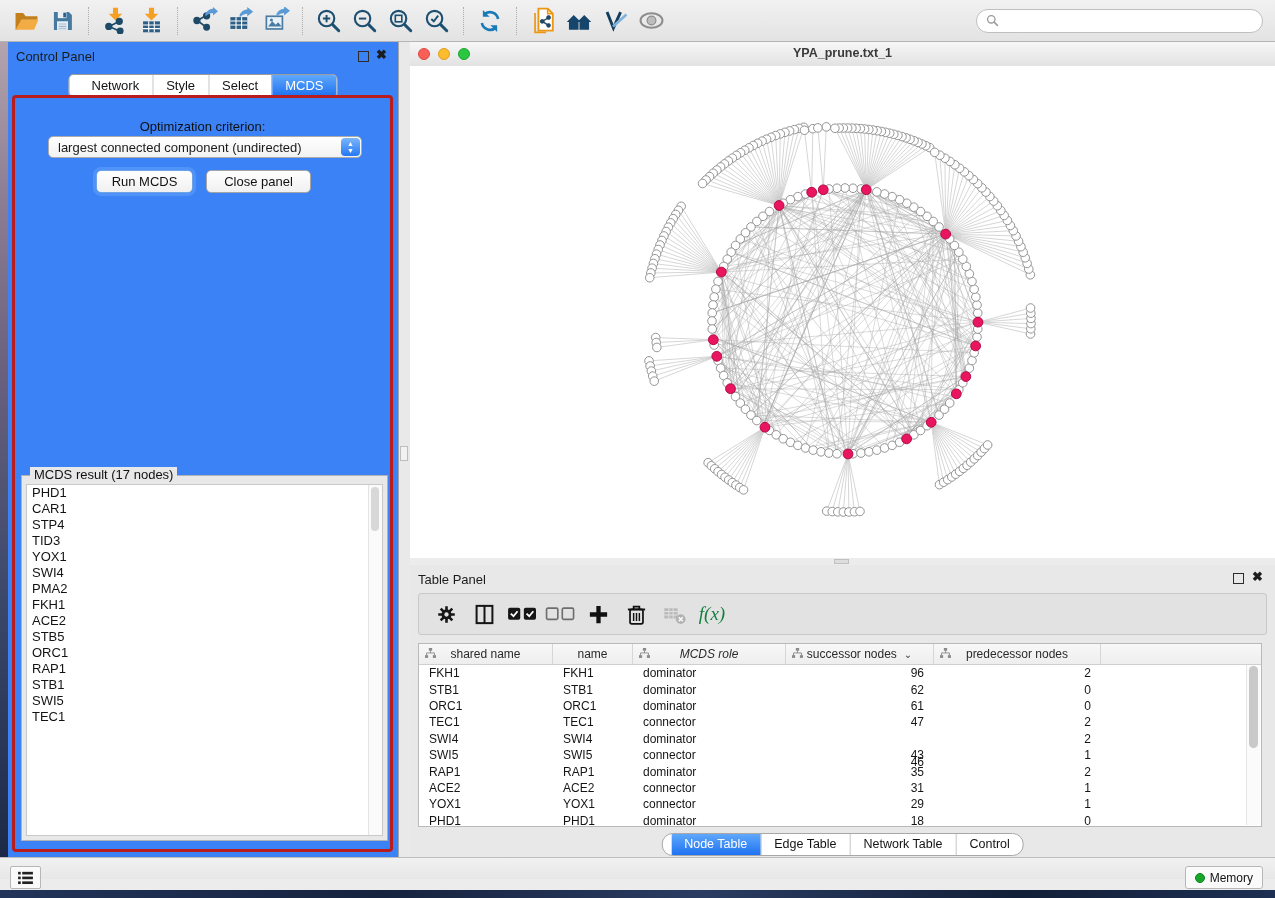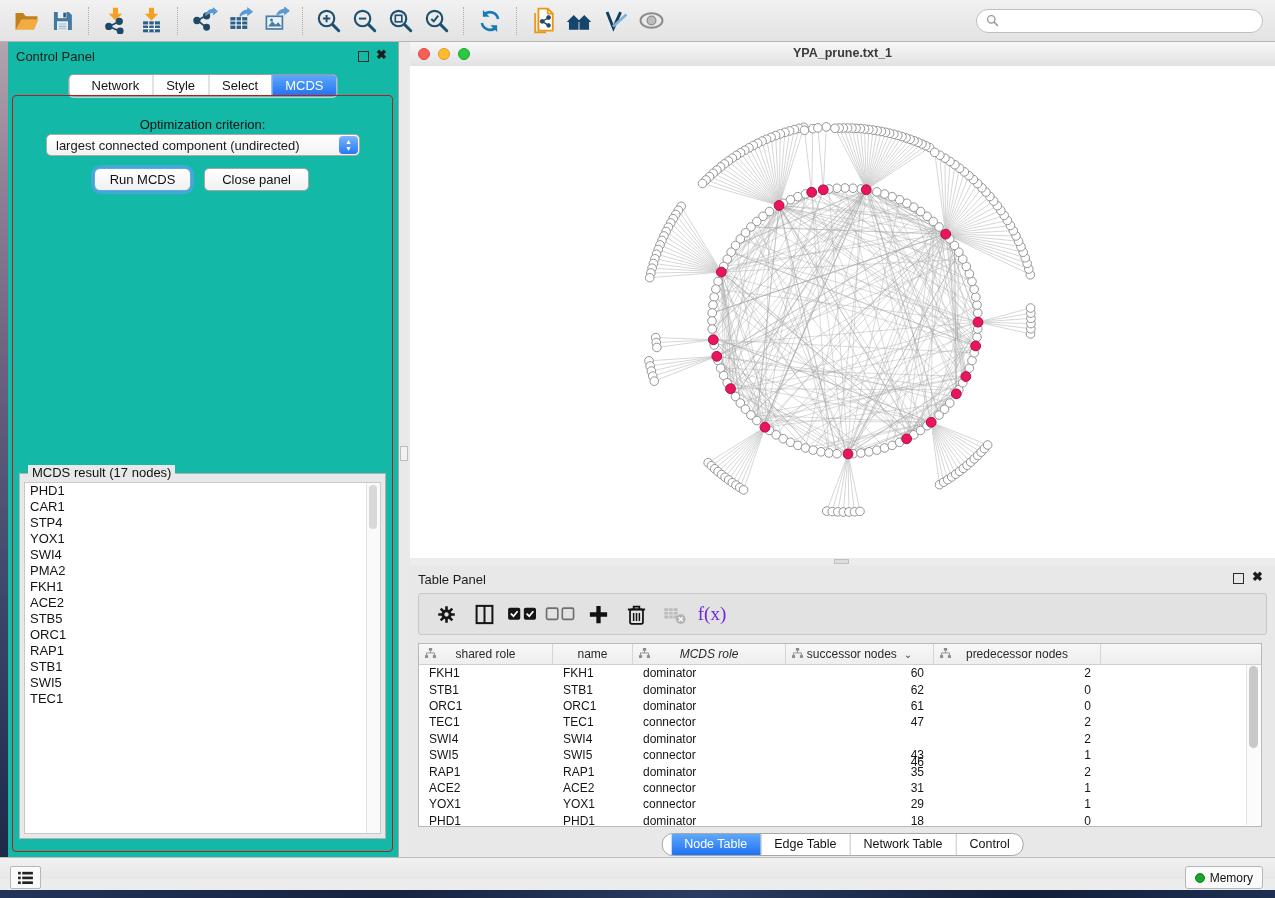--- a/index.html
+++ b/index.html
@@ -13,44 +13,44 @@
   .tb-sep{width:0;height:28px;border-left:1px dotted #adadad;margin:0 8px;flex:0 0 auto;}
   .search-box{margin-left:auto;width:287px;height:24px;box-sizing:border-box;background:#fff;
     border:1px solid #bfbfbf;border-radius:12px;display:flex;align-items:center;padding:0 9px;}
   .search-box input{border:none;outline:none;flex:1;font-size:12px;font-family:"Liberation Sans",sans-serif;background:transparent;}
   
   .wall-left{position:absolute;left:0;top:42px;width:8px;height:815px;
     background:linear-gradient(180deg,#b3a4ae 0%,#8f7f95 18%,#6b617e 40%,#3c486a 68%,#1c2a48 100%);}
   .wall-bottom{position:absolute;left:0;top:890px;width:1275px;height:8px;
     background:linear-gradient(90deg,#22345a,#16233f 30%,#2a3c62 55%,#121f38 80%,#1d2f52);}
   
-  .cpanel{position:absolute;left:8px;top:42px;width:391px;height:815px;background:#14b8a6;
+  .cpanel{position:absolute;left:8px;top:42px;width:391px;height:815px;background:#3b82f6;
     border-right:1px solid #a6a6a6;box-sizing:border-box;}
   .panel-title{position:absolute;left:8px;top:7px;font-size:13px;color:#1c1c1c;}
   .float-ico{position:absolute;top:9px;width:9px;height:9px;border:1.6px solid #2c2c2c;background:transparent;}
   .close-ico{position:absolute;top:6px;font-size:13px;font-weight:bold;color:#1c1c1c;line-height:14px;}
   .seg-bar{position:absolute;top:32px;left:50%;transform:translateX(-50%);display:flex;height:21px;
     border:1px solid #9c9c9c;border-radius:5px;overflow:hidden;background:#fff;box-shadow:0 1px 0 rgba(255,255,255,.6);}
   .seg{padding:0 13px;font-size:13px;line-height:21px;color:#141414;border-left:1px solid #c6c6c6;white-space:nowrap;}
   .seg:first-child{border-left:none;margin-left:9px;}
   .seg.active{background:linear-gradient(#5fa8fb,#1f72f2);color:#fff;border-left-color:#3d86ef;}
   .cp-content{position:absolute;left:4px;right:5px;top:53px;bottom:5px;
-    border:1px solid #b91c1c;border-radius:4px;}
+    border:3px solid #b91c1c;border-radius:4px;}
   .opt-label{position:absolute;top:21px;left:0;right:0;text-align:center;font-size:13px;color:#111;}
   .dropdown{position:absolute;left:33px;top:38px;width:314px;height:22px;box-sizing:border-box;
     background:linear-gradient(#ffffff,#f2f2f2);border:1px solid #ababab;border-radius:5px;
     display:flex;align-items:center;font-size:13px;}
   .dropdown .val{flex:1;padding-left:9px;white-space:nowrap;overflow:hidden;}
   .dd-stepper{width:19px;height:18px;margin:1px;border-radius:4px;background:linear-gradient(#7cb6fc,#2578f5);
     display:flex;flex-direction:column;align-items:center;justify-content:center;color:#fff;}
   .dd-stepper span{font-size:7px;line-height:7px;}
   .btn-row{position:absolute;top:72px;left:0;right:0;height:24px;}
   .mac-btn{position:absolute;height:23px;box-sizing:border-box;border:1px solid #a5a5a5;border-radius:5px;
     background:linear-gradient(#ffffff,#f0f0f0);font-size:13px;color:#111;text-align:center;line-height:21px;}
-  .mac-btn.focused{box-shadow:0 0 0 3px rgba(96,160,250,.55);border-color:#6ea3e8;border-radius:6px;}
+  .mac-btn.focused{box-shadow:0 0 0 3px rgba(96,160,250,.55);border-color:#6ea3e8;}
   .groupbox{position:absolute;left:6px;width:367px;top:377px;height:366px;border:1px solid #b2b2b2;box-sizing:border-box;background:#e8e8e8;}
   .groupbox .gb-title{position:absolute;top:-9px;left:8px;background:#e8e8e8;padding:0 4px;font-size:13px;color:#111;}
   .gb-list{position:absolute;left:4px;right:4px;top:8px;bottom:4px;background:#fff;border:1px solid #c9c9c9;overflow:hidden;}
   .gb-item{font-size:13px;line-height:16px;padding-left:5px;color:#131313;}
   .gb-scroll{position:absolute;right:0;top:0;bottom:0;width:13px;background:#fafafa;border-left:1px solid #e3e3e3;}
   .gb-thumb{position:absolute;left:2px;top:2px;width:8px;height:44px;background:#d8d8d8;border-radius:4px;}
   
   .v-split{position:absolute;left:399px;top:42px;width:11px;height:815px;background:#e9e9e9;border-right:1px solid #9f9f9f;}
   .v-grip{position:absolute;left:1px;top:404px;width:8px;height:15px;background:#f2f2f2;border:1px solid #bdbdbd;box-sizing:border-box;}
   .h-split{position:absolute;left:410px;top:558px;width:865px;height:7px;background:#ececec;}
@@ -60,21 +60,21 @@
   .net-titlebar{position:absolute;left:0;top:0;right:0;height:24px;
     background:linear-gradient(#f7f7f7,#e2e2e2);border-bottom:1px solid #bdbdbd;}
   .light{position:absolute;top:6px;width:12px;height:12px;border-radius:50%;box-sizing:border-box;}
   .net-title{position:absolute;left:0;right:0;top:4px;text-align:center;font-size:12.5px;font-weight:bold;color:#3a3a3a;}
   .net-canvas{position:absolute;left:0;top:24px;width:865px;height:492px;background:#fff;overflow:hidden;}
   
   .tpanel{position:absolute;left:410px;top:565px;width:865px;height:292px;background:#e8e8e8;}
   .tp-toolbar{position:absolute;left:8px;right:8px;top:28px;height:42px;background:#e2e2e2;
     border:1px solid #c8c8c8;border-radius:3px;display:flex;align-items:center;padding-left:8px;box-sizing:border-box;}
   .tpi{width:38px;height:36px;display:flex;align-items:center;justify-content:center;}
-  .fx{font-family:"Liberation Serif",serif;font-size:19px;color:#6d28d9;}
+  .fx{font-family:"Liberation Serif",serif;font-style:italic;font-size:19px;color:#15803d;}
   .dtable{position:absolute;left:8px;top:78px;width:844px;height:184px;background:#fff;
     border:1px solid #b9b9b9;box-sizing:border-box;overflow:hidden;}
   .thead{display:flex;height:20px;background:linear-gradient(#f8f8f8,#eeeeee);border-bottom:1px solid #cfcfcf;}
   .th{position:relative;display:flex;align-items:center;justify-content:center;font-size:12px;color:#2a2a2a;
     border-right:1px solid #d6d6d6;box-sizing:border-box;white-space:nowrap;}
   .th .tree{position:absolute;left:6px;top:4px;}
   .th .chev{margin-left:7px;font-size:10px;color:#444;}
   .trow{display:flex;height:16.4px;align-items:center;font-size:12px;color:#151515;}
   .td{box-sizing:border-box;white-space:nowrap;overflow:hidden;}
   .td.l{padding-left:10px;text-align:left;}
@@ -301,20 +301,21 @@
         <div class="mac-btn focused" style="left:81px;width:97px;">Run MCDS</div>
         <div class="mac-btn" style="left:191px;width:105px;">Close panel</div>
       </div>
       <div class="groupbox">
         <div class="gb-title">MCDS result (17 nodes)</div>
         <div class="gb-list" id="mcds-list">
 
         <div class="gb-item">PHD1</div>
             <div class="gb-item">CAR1</div>
             <div class="gb-item">STP4</div>
+            <div class="gb-item">TID3</div>
             <div class="gb-item">YOX1</div>
             <div class="gb-item">SWI4</div>
             <div class="gb-item">PMA2</div>
             <div class="gb-item">FKH1</div>
             <div class="gb-item">ACE2</div>
             <div class="gb-item">STB5</div>
             <div class="gb-item">ORC1</div>
             <div class="gb-item">RAP1</div>
             <div class="gb-item">STB1</div>
             <div class="gb-item">SWI5</div>
@@ -1065,21 +1066,21 @@
       <div class="thead" id="t-head">
           <div class="th" style="width: 134px;">
             <span class="tree"><svg viewBox="0 0 12 12" width="11" height="11">
                 <g fill="#8a8a8a">
                   <rect x="4.2" y="0" width="3.6" height="3"></rect>
                   <rect x="0" y="7.8" width="3.4" height="3"></rect>
                   <rect x="8.6" y="7.8" width="3.4" height="3"></rect>
                 </g>
                 <path d="M6 3v2.4M1.7 7.8V5.4h8.6v2.4" stroke="#8a8a8a" fill="none" stroke-width="1"></path>
               </svg></span>
-            <span>shared role</span>
+            <span>shared name</span>
           </div>
           <div class="th" style="width: 80px;">
             <span>name</span>
           </div>
           <div class="th" style="width: 153px; font-style: italic;">
             <span class="tree"><svg viewBox="0 0 12 12" width="11" height="11">
                 <g fill="#8a8a8a">
                   <rect x="4.2" y="0" width="3.6" height="3"></rect>
                   <rect x="0" y="7.8" width="3.4" height="3"></rect>
                   <rect x="8.6" y="7.8" width="3.4" height="3"></rect>
@@ -1111,21 +1112,21 @@
               </svg></span>
             <span>predecessor nodes</span>
           </div>
           <div class="th" style="flex: 1 1 0%; border-right: none;"></div>
         </div>
       <div id="t-body">
           <div class="trow">
             <div class="td l" style="width: 134px;">FKH1</div>
             <div class="td l" style="width: 80px;">FKH1</div>
             <div class="td l" style="width: 153px;">dominator</div>
-            <div class="td r" style="width: 148px;">60</div>
+            <div class="td r" style="width: 148px;">96</div>
             <div class="td r" style="width: 167px;">2</div>
           </div>
           <div class="trow">
             <div class="td l" style="width: 134px;">STB1</div>
             <div class="td l" style="width: 80px;">STB1</div>
             <div class="td l" style="width: 153px;">dominator</div>
             <div class="td r" style="width: 148px;">62</div>
             <div class="td r" style="width: 167px;">0</div>
           </div>
           <div class="trow">

